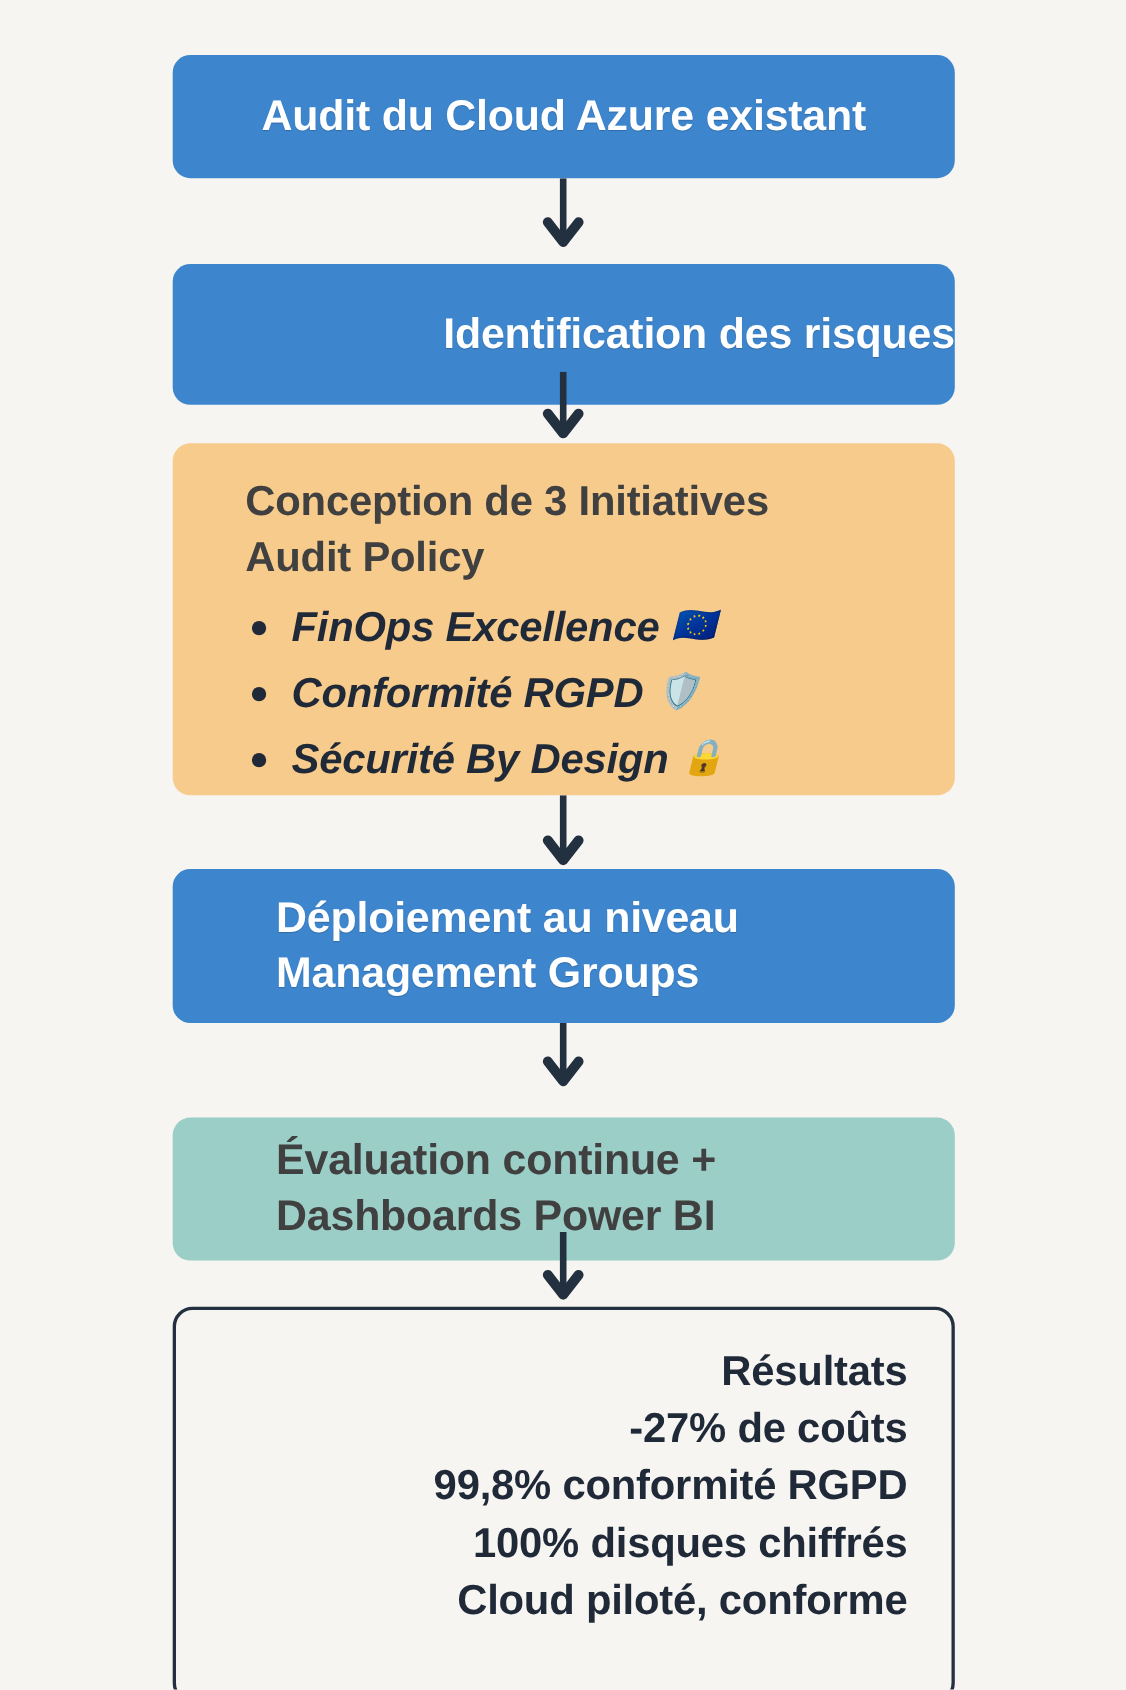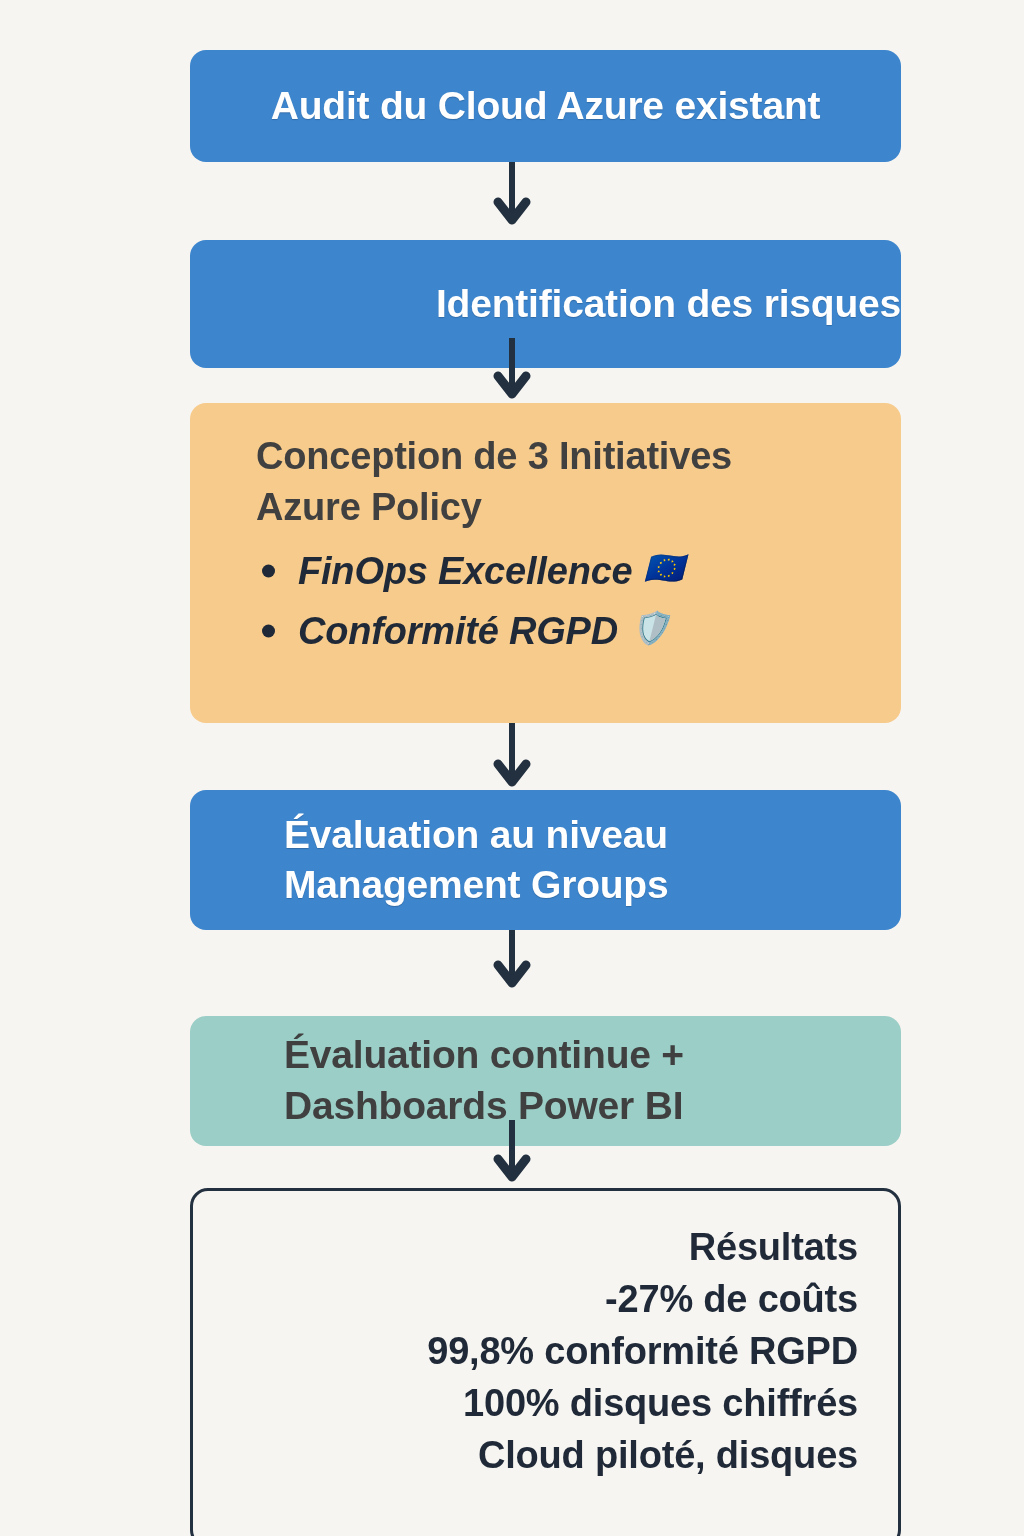--- a/index.html
+++ b/index.html
@@ -20,21 +20,20 @@
   }
 
   .node {
     position: absolute;
     left: 157px;
     width: 711px;
     border-radius: 16px;
     display: flex;
     flex-direction: column;
     justify-content: center;
-    margin-left: 33px;
   }
 
   
   .node.blue {
     background: #3d86ce;
     color: #ffffff;
   }
   .node.blue .node-title {
     font-size: 39px;
     font-weight: bold;
@@ -179,43 +178,47 @@
 
   <div class="arrow" style="top:338px;">
     <svg width="40" height="68" viewBox="0 0 40 68" aria-hidden="true">
       <line x1="20" y1="0" x2="20" y2="50" stroke="#22303f" stroke-width="6"></line>
       <path d="M6 38 L20 56 L34 38" fill="none" stroke="#22303f" stroke-width="9" stroke-linecap="round" stroke-linejoin="round"></path>
     </svg>
   </div>
 
   <div class="node orange" id="node-initiatives">
     <div class="node-title lefty">Conception de 3 Initiatives</div>
-    <div class="node-title lefty">Azure Policy</div>
+    <div class="node-title lefty">Audit Policy</div>
 
     <ul class="bullets">
       <li>
         <span>FinOps Excellence</span>
         <span class="emoji">🇪🇺</span>
       </li>
       <li>
         <span>Conformité RGPD</span>
         <span class="emoji">🛡️</span>
       </li>
+      <li>
+        <span>Sécurité By Design</span>
+        <span class="emoji">🔒</span>
+      </li>
     </ul>
   </div>
 
   <div class="arrow" style="top:723px;">
     <svg width="40" height="70" viewBox="0 0 40 70" aria-hidden="true">
       <line x1="20" y1="0" x2="20" y2="53" stroke="#22303f" stroke-width="6"></line>
       <path d="M6 41 L20 59 L34 41" fill="none" stroke="#22303f" stroke-width="9" stroke-linecap="round" stroke-linejoin="round"></path>
     </svg>
   </div>
 
   <div class="node blue" id="node-deploy">
-    <div class="node-title lefty">Évaluation au niveau</div>
+    <div class="node-title lefty">Déploiement au niveau</div>
     <div class="node-title lefty">Management Groups</div>
   </div>
 
   <div class="arrow" style="top:930px;">
     <svg width="40" height="64" viewBox="0 0 40 64" aria-hidden="true">
       <line x1="20" y1="0" x2="20" y2="47" stroke="#22303f" stroke-width="6"></line>
       <path d="M6 35 L20 53 L34 35" fill="none" stroke="#22303f" stroke-width="9" stroke-linecap="round" stroke-linejoin="round"></path>
     </svg>
   </div>
 
@@ -229,16 +232,16 @@
       <line x1="20" y1="0" x2="20" y2="51" stroke="#22303f" stroke-width="6"></line>
       <path d="M6 39 L20 57 L34 39" fill="none" stroke="#22303f" stroke-width="9" stroke-linecap="round" stroke-linejoin="round"></path>
     </svg>
   </div>
 
   <div class="node outlined" id="node-resultats">
     <div class="result-line">Résultats</div>
     <div class="result-line">-27% de coûts</div>
     <div class="result-line">99,8% conformité RGPD</div>
     <div class="result-line">100% disques chiffrés</div>
-    <div class="result-line">Cloud piloté, disques</div>
+    <div class="result-line">Cloud piloté, conforme</div>
   </div>
 
 </div>
 
 </body></html>

